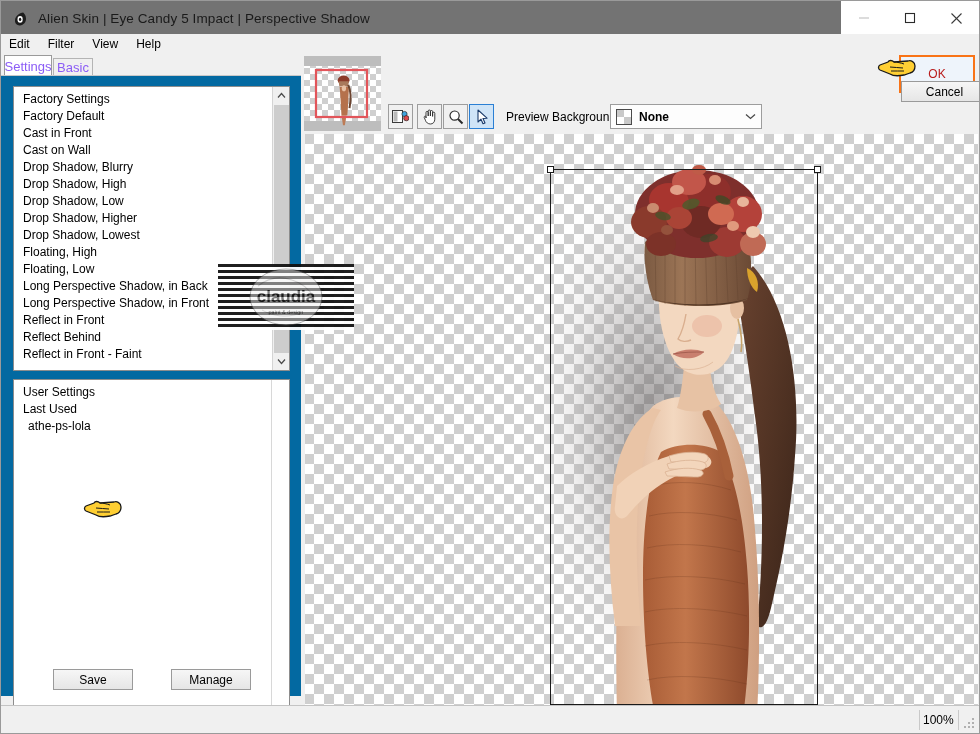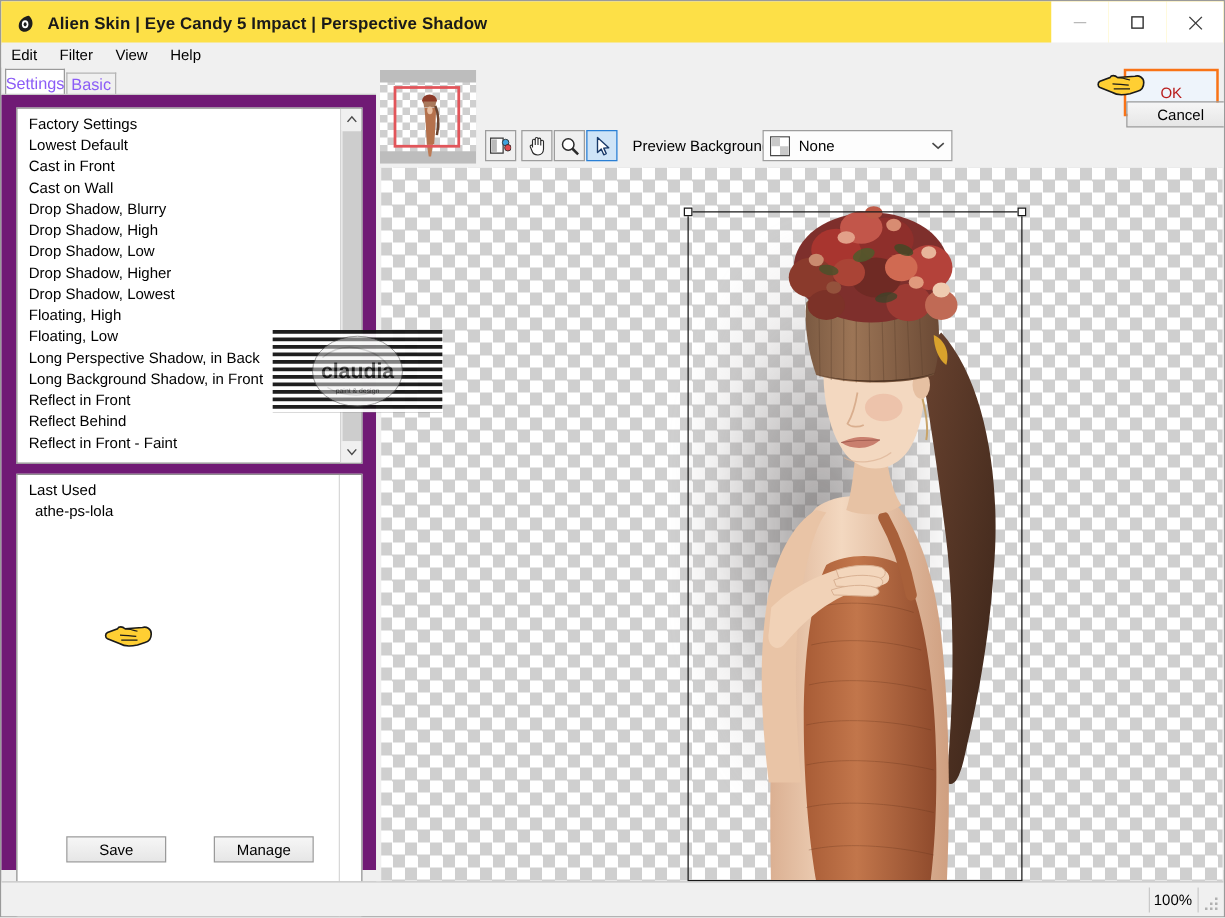--- a/index.html
+++ b/index.html
@@ -14,22 +14,22 @@
     width: 980px; height: 734px;
     background: #f0f0f0;
     border: 1px solid #9a9a9a;
     box-sizing: border-box;
     overflow: hidden;
   }
 
   
   #titlebar {
     position: absolute; left: 0; top: 0; width: 978px; height: 35px;
-    background: #fde047;
-    display: flex; align-items: center; font-weight: bold;
+    background: #737373;
+    display: flex; align-items: center;
   }
   #title-icon {
     width: 16px; height: 16px; margin-left: 11px; margin-right: 10px;
     flex: none;
   }
   #title-text {
     font-size: 13.5px; color: #1a1a1a; letter-spacing: 0.1px;
     white-space: nowrap;
   }
   .wbtn {
@@ -73,21 +73,21 @@
     border: 1px solid #b4b4b4; border-bottom: none;
   }
   #tab-strip-line {
     position: absolute; left: 0; top: 74px; width: 300px; height: 1px;
     background: #c8c8c8;
   }
 
   
   #leftpanel {
     position: absolute; left: 0; top: 75px; width: 300px; height: 620px;
-    background: #701a75;
+    background: #0369a1;
   }
   #factory-list {
     position: absolute; left: 12px; top: 10px; width: 277px; height: 285px;
     background: #ffffff;
     border: 1px solid #8d8d8d;
     box-sizing: border-box;
     overflow: hidden;
   }
   #factory-items {
     position: absolute; left: 0; top: 0; width: 258px;
@@ -185,21 +185,21 @@
     position: absolute; left: 309px; top: 69px; width: 152px; height: 25px;
     background: #fdfdfd;
     border: 1px solid #9d9d9d;
     box-sizing: border-box;
     display: flex; align-items: center;
   }
   #pbg-swatch {
     width: 16px; height: 16px; margin-left: 5px; margin-right: 7px; flex: none;
     border: 1px solid #4a4a4a; box-sizing: border-box;
   }
-  #pbg-value { font-size: 12px; color: #000; flex: 1; }
+  #pbg-value { font-size: 12px; color: #000; flex: 1; font-weight: bold; }
   #pbg-caret { width: 22px; display: flex; align-items: center; justify-content: center; }
 
   #okbtn {
     position: absolute; left: 898px; top: 54px; width: 76px; height: 38px;
     background: #eef4fb;
     border: 2px solid #f97316;
     box-sizing: border-box;
     font-size: 12px; color: #b91c1c;
     display: flex; align-items: center; justify-content: center;
     z-index: 30;
@@ -324,32 +324,32 @@
     <div class="tab active">Settings</div>
     <div class="tab inactive">Basic</div>
   </div>
   <div id="tab-strip-line"></div>
 
   <div id="leftpanel">
 
     <div id="factory-list">
       <div id="factory-items">
         <div class="litem">Factory Settings</div>
-        <div class="litem">Lowest Default</div>
+        <div class="litem">Factory Default</div>
         <div class="litem">Cast in Front</div>
         <div class="litem">Cast on Wall</div>
         <div class="litem">Drop Shadow, Blurry</div>
         <div class="litem">Drop Shadow, High</div>
         <div class="litem">Drop Shadow, Low</div>
         <div class="litem">Drop Shadow, Higher</div>
         <div class="litem">Drop Shadow, Lowest</div>
         <div class="litem">Floating, High</div>
         <div class="litem">Floating, Low</div>
         <div class="litem">Long Perspective Shadow, in Back</div>
-        <div class="litem">Long Background Shadow, in Front</div>
+        <div class="litem">Long Perspective Shadow, in Front</div>
         <div class="litem">Reflect in Front</div>
         <div class="litem">Reflect Behind</div>
         <div class="litem">Reflect in Front - Faint</div>
       </div>
       <div class="vscroll">
         <div class="vsb-arrow up">
           <svg width="9" height="7" viewBox="0 0 9 7">
             <polyline points="1,5.5 4.5,1.5 8,5.5" fill="none" stroke="#4a4a4a" stroke-width="1.2"></polyline>
           </svg>
         </div>
@@ -357,20 +357,21 @@
         <div class="vsb-arrow down">
           <svg width="9" height="7" viewBox="0 0 9 7">
             <polyline points="1,1.5 4.5,5.5 8,1.5" fill="none" stroke="#4a4a4a" stroke-width="1.2"></polyline>
           </svg>
         </div>
       </div>
     </div>
 
     <div id="user-list">
       <div style="padding-top:4px;">
+        <div class="litem">User Settings</div>
         <div class="litem">Last Used</div>
         <div class="litem" style="padding-left:12px;">
           <span class="sel" style="margin-left:2px;">athe-ps-lola</span>
         </div>
       </div>
       <div id="user-divider"></div>
     </div>
 
     <svg class="handcursor" style="left:82px; top:419px;" width="42" height="26" viewBox="0 0 42 26">
       <path d="M38 12 C38 8 34 6 31 7 L17 8 C15 6 12 6 11 8 L3 11 C1 12 1 15 3 16

